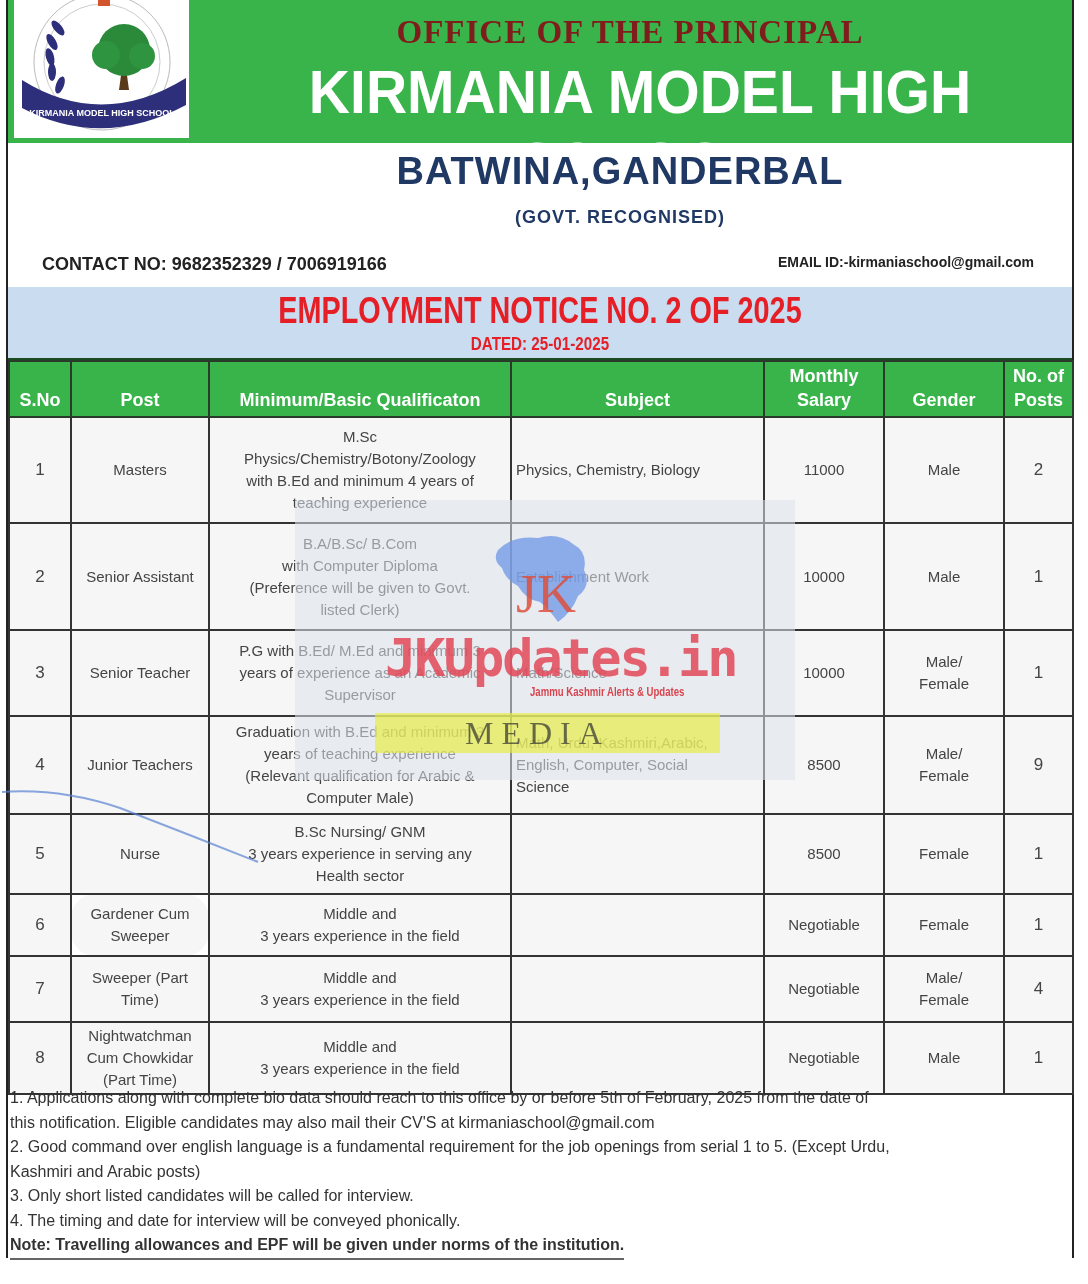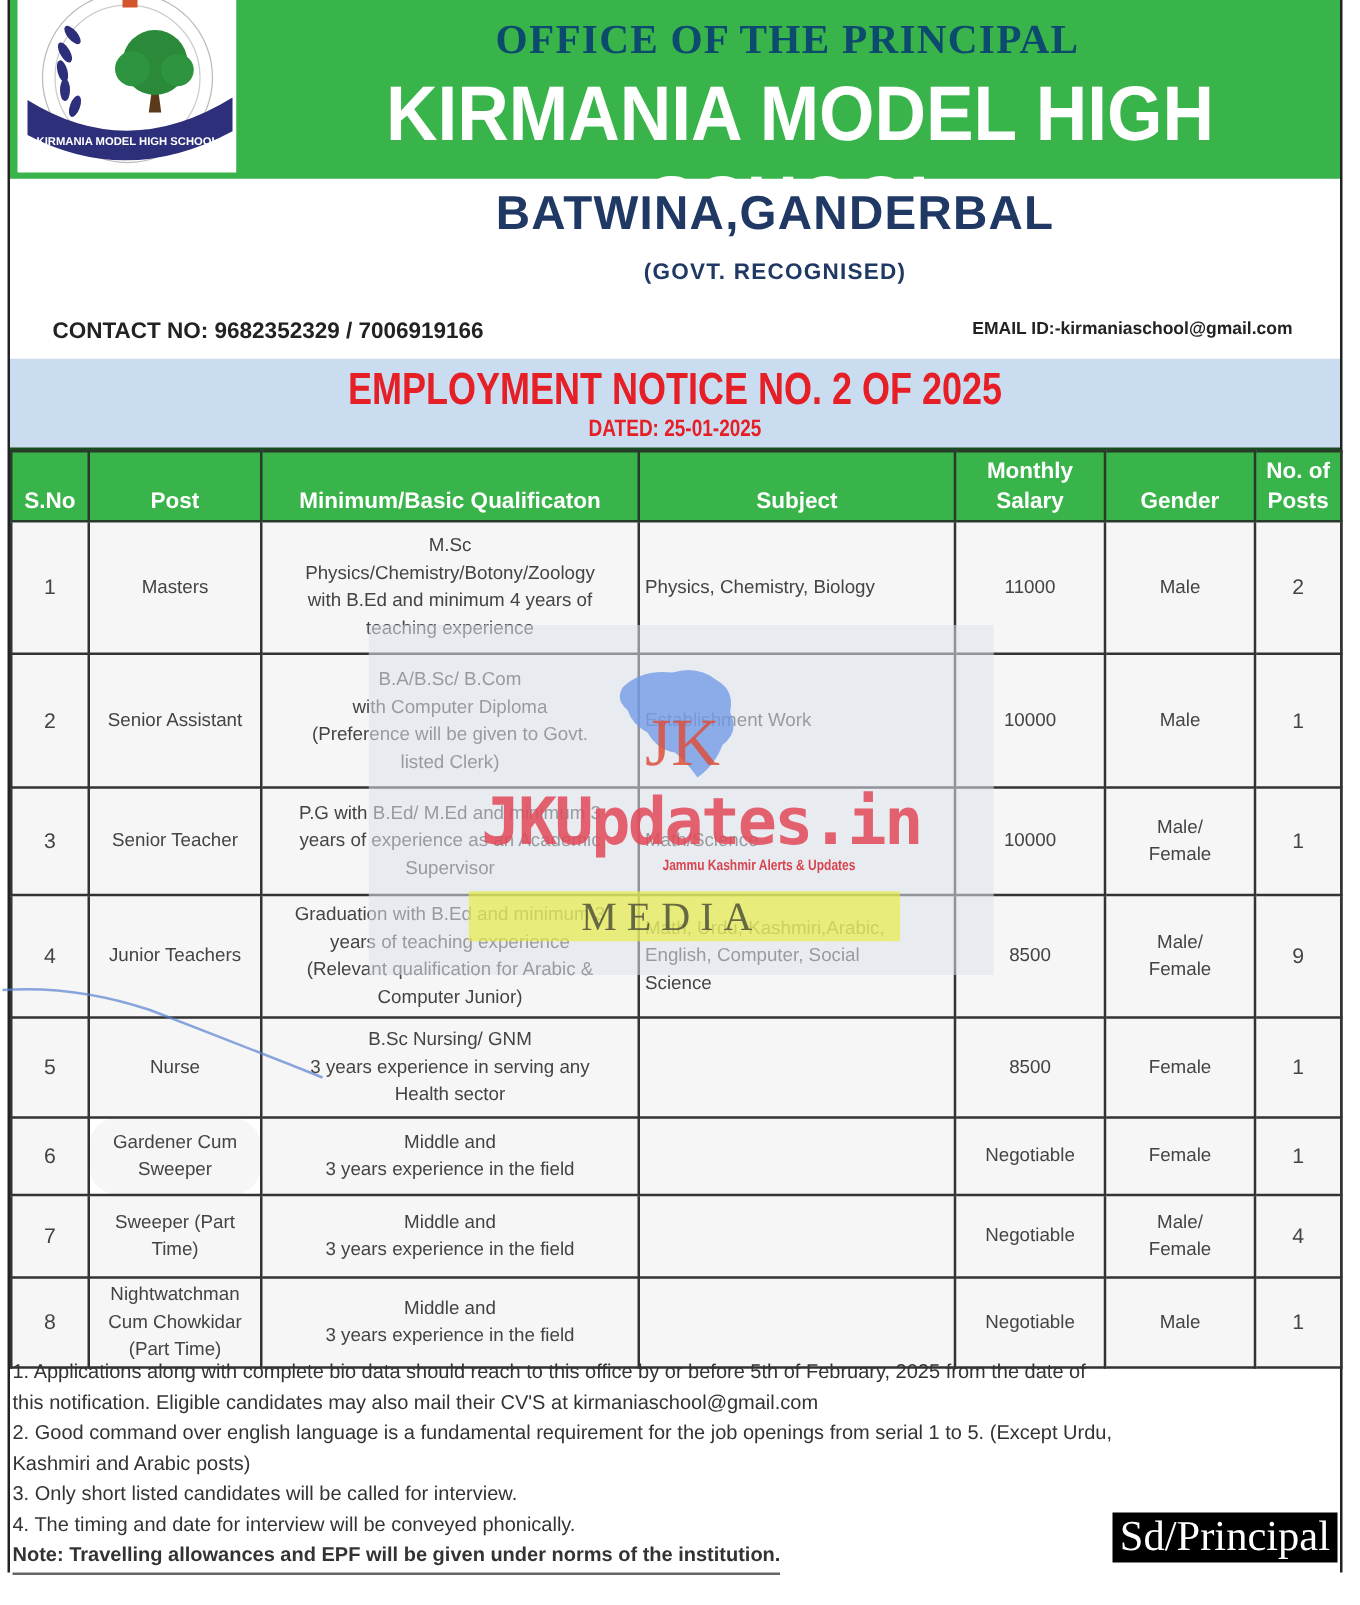--- a/index.html
+++ b/index.html
@@ -4,21 +4,21 @@
 <style>
   * { box-sizing: border-box; margin: 0; padding: 0; }
   html, body { width: 1088px; height: 1284px; background: #ffffff; overflow: hidden; }
   body { font-family: "Liberation Sans", sans-serif; color: #333; position: relative; }
 
   .page { position: absolute; left: 6px; top: 0; width: 1068px; height: 1258px; border-left: 2px solid #222; border-right: 2px solid #222; }
 
   
   .banner { position: absolute; left: 0; top: 0; width: 1064px; height: 143px; background: #39b44a; }
   .logo-box { position: absolute; left: 6px; top: 0; width: 175px; height: 138px; background: #fff; overflow: hidden; }
-  .banner-sub { position: absolute; left: 180px; top: 14px; width: 884px; text-align: center; font-family: "Liberation Serif", serif; font-weight: bold; color: #0c4a6e; font-size: 33px; letter-spacing: 1px; }
+  .banner-sub { position: absolute; left: 180px; top: 14px; width: 884px; text-align: center; font-family: "Liberation Serif", serif; font-weight: bold; color: #7f1d1d; font-size: 33px; letter-spacing: 1px; }
   .banner-title { position: absolute; left: 200px; top: 56px; width: 864px; text-align: center; font-family: "Liberation Sans", sans-serif; font-weight: bold; color: #fff; font-size: 62px; letter-spacing: 0px; transform: scaleX(0.92); transform-origin: center; line-height: 72px; }
 
   .location { position: absolute; left: 0; top: 150px; width: 1064px; text-align: center; font-weight: bold; font-size: 38px; color: #1f3864; padding-left: 160px; letter-spacing: 1px; }
   .recog { position: absolute; left: 0; top: 207px; width: 1064px; text-align: center; font-weight: bold; font-size: 18px; color: #1f3864; padding-left: 160px; letter-spacing: 1px; }
   .contact { position: absolute; left: 34px; top: 254px; font-size: 18px; font-weight: bold; color: #222; }
   .email { position: absolute; right: 38px; top: 254px; font-size: 14px; font-weight: bold; color: #222; }
 
   .notice-band { position: absolute; left: 0; top: 287px; width: 1064px; height: 73px; background: #c9dcf0; border-bottom: 2px solid #1a4a1f; }
   .notice-title { position: absolute; left: 0; top: 290px; width: 1064px; text-align: center; color: #e61e25; font-weight: bold; font-size: 36px; transform: scaleX(0.8); transform-origin: center; letter-spacing: 0px; }
   .notice-date { position: absolute; left: 0; top: 333px; width: 1064px; text-align: center; color: #e61e25; font-weight: bold; font-size: 19px; transform: scaleX(0.8); transform-origin: center; }
@@ -196,21 +196,21 @@
           <td class="num">
             <div>4</div>
           </td>
           <td style="padding: 2px 10px;">
             <div>Junior Teachers</div>
           </td>
           <td>
             <div>Graduation with B.Ed and minimum 3</div>
             <div>years of teaching experience</div>
             <div>(Relevant qualification for Arabic &amp;</div>
-            <div>Computer Junior)</div>
+            <div>Computer Male)</div>
           </td>
           <td class="left">
             <div>Math, Urdu, Kashmiri,Arabic,</div>
             <div>English, Computer, Social</div>
             <div>Science</div>
           </td>
           <td>
             <div>8500</div>
           </td>
           <td>
@@ -324,21 +324,20 @@
 
   <div class="notes">
     <div>1. Applications along with complete bio data should reach to this office by or before 5th of  February, 2025 from the date of</div>
     <div>this notification. Eligible candidates may also mail their CV'S at kirmaniaschool@gmail.com</div>
     <div>2. Good command over english language is a fundamental requirement for the job openings from serial 1 to 5. (Except Urdu,</div>
     <div>Kashmiri and Arabic posts)</div>
     <div>3. Only short listed candidates will be called for interview.</div>
     <div>4. The timing and date for interview will be conveyed phonically.</div>
     <div><span class="note-last">Note: Travelling allowances and  EPF will be given under norms of the institution.</span></div>
   </div>
-  <div class="signature">Sd/Principal</div>
 </div>
 
 <div class="wm"></div>
 <svg class="wm-map" viewBox="0 0 110 95">
   <path d="M10 20 Q25 5 50 8 Q70 2 85 14 Q100 22 96 40 Q104 55 90 66 Q84 82 70 92 Q60 78 52 72 Q38 70 30 56 Q18 50 14 38 Q4 30 10 20 Z" fill="rgba(110,150,230,0.75)"></path>
   <text x="28" y="82" font-family="Liberation Serif, serif" font-size="54" fill="rgba(220,80,60,0.85)">JK</text>
 </svg>
 <div class="wm-title">JKUpdates.in</div>
 <div class="wm-sub">Jammu Kashmir Alerts &amp; Updates</div>
 <div class="wm-media">MEDIA</div>

